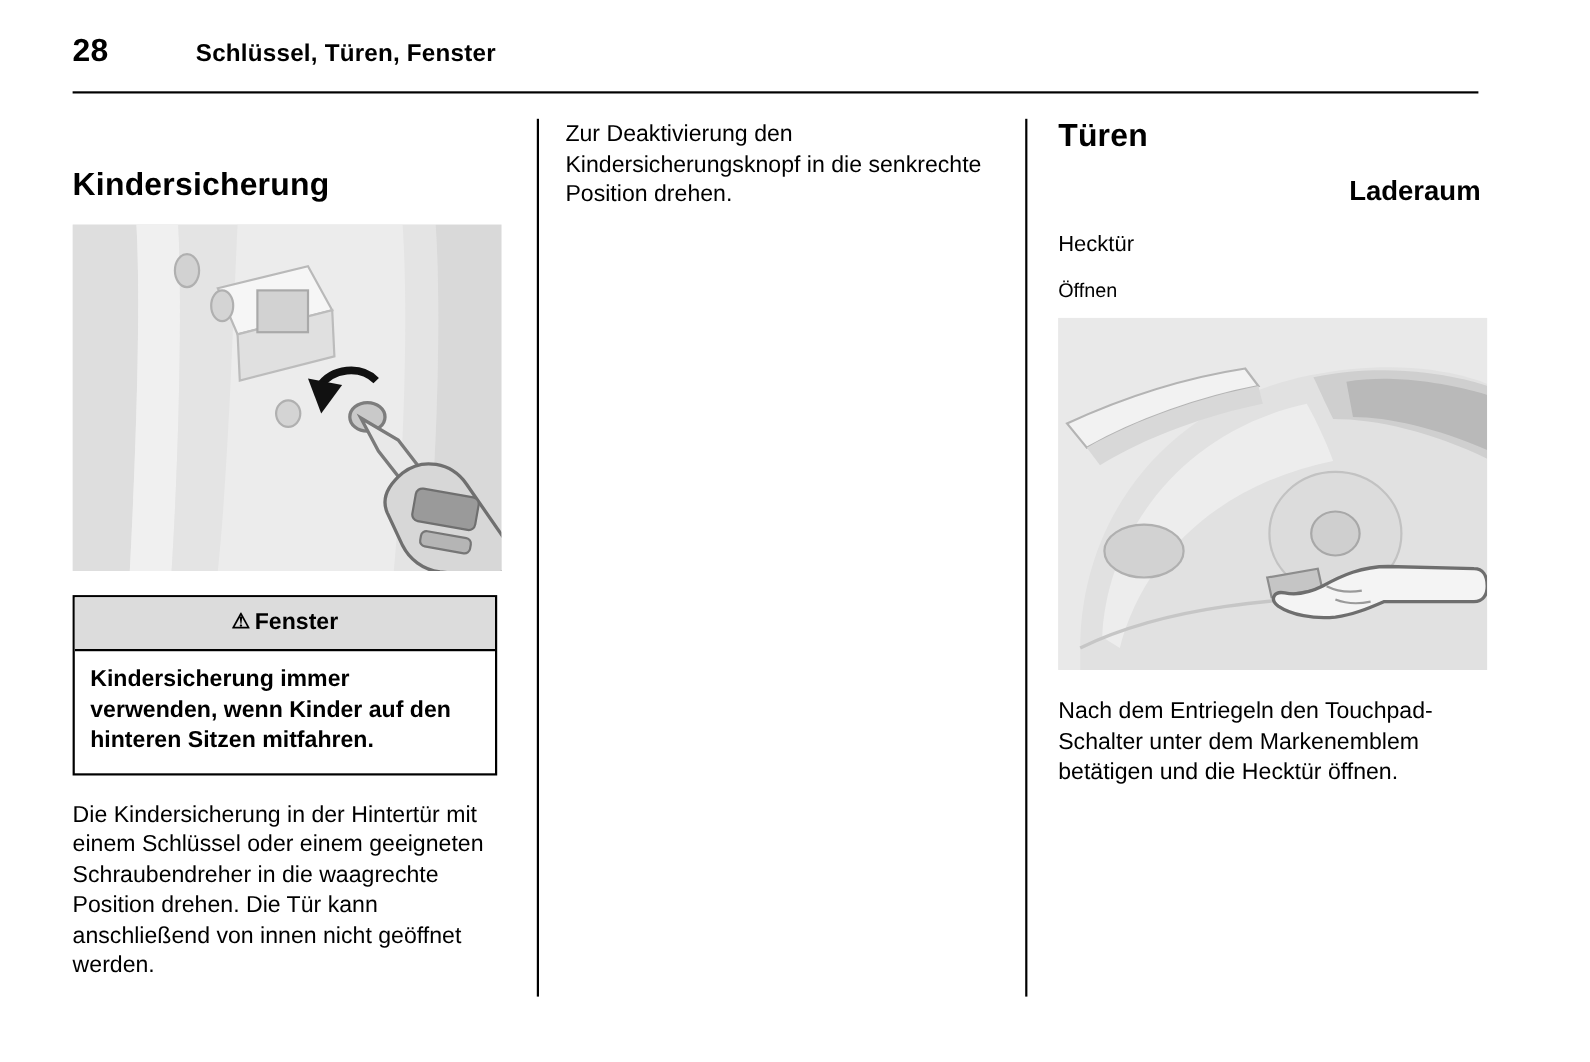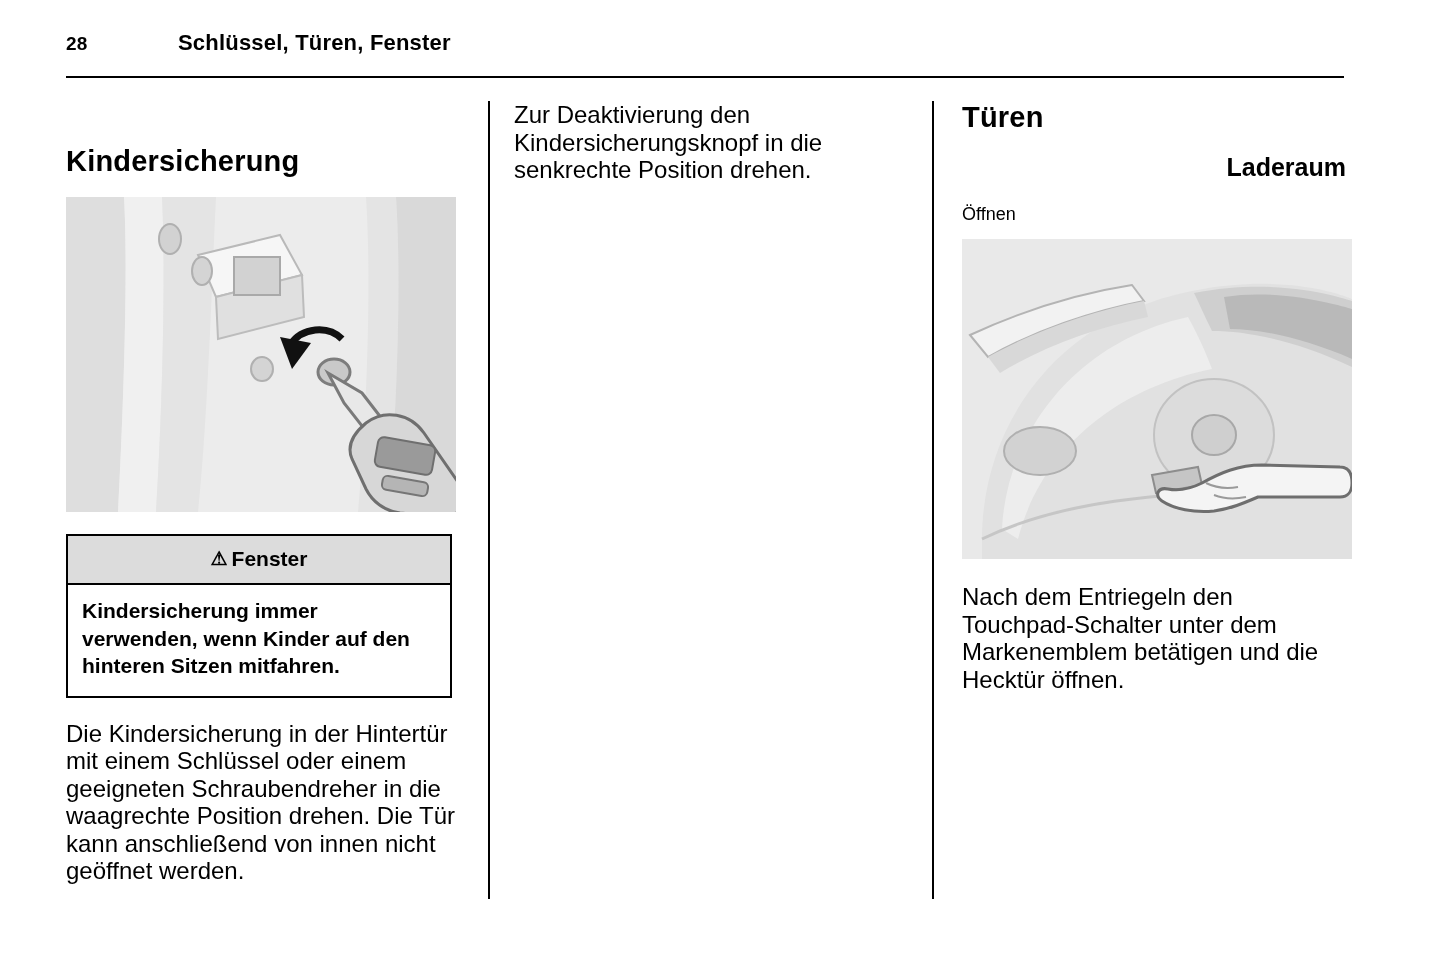--- a/index.html
+++ b/index.html
@@ -21,21 +21,21 @@
     box-sizing: border-box;
     padding: 0;
   }
   
   .page-header {
     display: flex;
     align-items: baseline;
     padding: 30px 0 0 66px;
   }
   .page-number {
-    font-size: 19px;
+    font-size: 29px;
     font-weight: bold;
     letter-spacing: 0.2px;
     width: 112px;
     flex: none;
   }
   .page-title {
     font-size: 22px;
     font-weight: bold;
     letter-spacing: 0.2px;
   }
@@ -78,21 +78,21 @@
     font-size: 20px;
     font-weight: normal;
     margin: 0 0 20px 0;
   }
   h4.sub3 {
     font-size: 18px;
     font-weight: normal;
     margin: 0 0 1px 0;
   }
   p.body {
-    font-size: 24px;
+    font-size: 21px;
     line-height: 27.5px;
     margin: 0 0 14px 0;
   }
   
   .figure {
     background: #e9e9e9;
     position: relative;
     overflow: hidden;
   }
   .fig-childlock {
@@ -196,20 +196,21 @@
       <p class="body">Die Kindersicherung in der Hintertür mit einem Schlüssel oder einem geeigneten Schraubendreher in die waagrechte Position drehen. Die Tür kann anschließend von innen nicht geöffnet werden.</p>
     </div>
 
     <div class="col col-2">
       <p class="body">Zur Deaktivierung den Kindersicherungsknopf in die senkrechte Position drehen.</p>
     </div>
 
     <div class="col col-3">
       <h1 class="section">Türen</h1>
       <h2 class="sub">Laderaum</h2>
+      <h3 class="sub2">Hecktür</h3>
       <h4 class="sub3">Öffnen</h4>
 
       <div class="figure fig-tailgate">
         <svg width="390" height="320" viewBox="0 0 390 320">
           <rect x="0" y="0" width="390" height="320" fill="#e9e9e9"></rect>
 
           <path d="M20 300 C20 190 90 80 230 52 C330 32 390 60 390 60 V320 H20 Z" fill="#e1e1e1"></path>
 
           <path d="M232 54 C320 36 390 62 390 62 V128 C340 104 290 92 250 92 C242 76 236 62 232 54 Z" fill="#cfcfcf"></path>
           <path d="M262 58 C322 48 390 70 390 70 V120 C344 100 300 90 268 90 Z" fill="#b9b9b9"></path>

